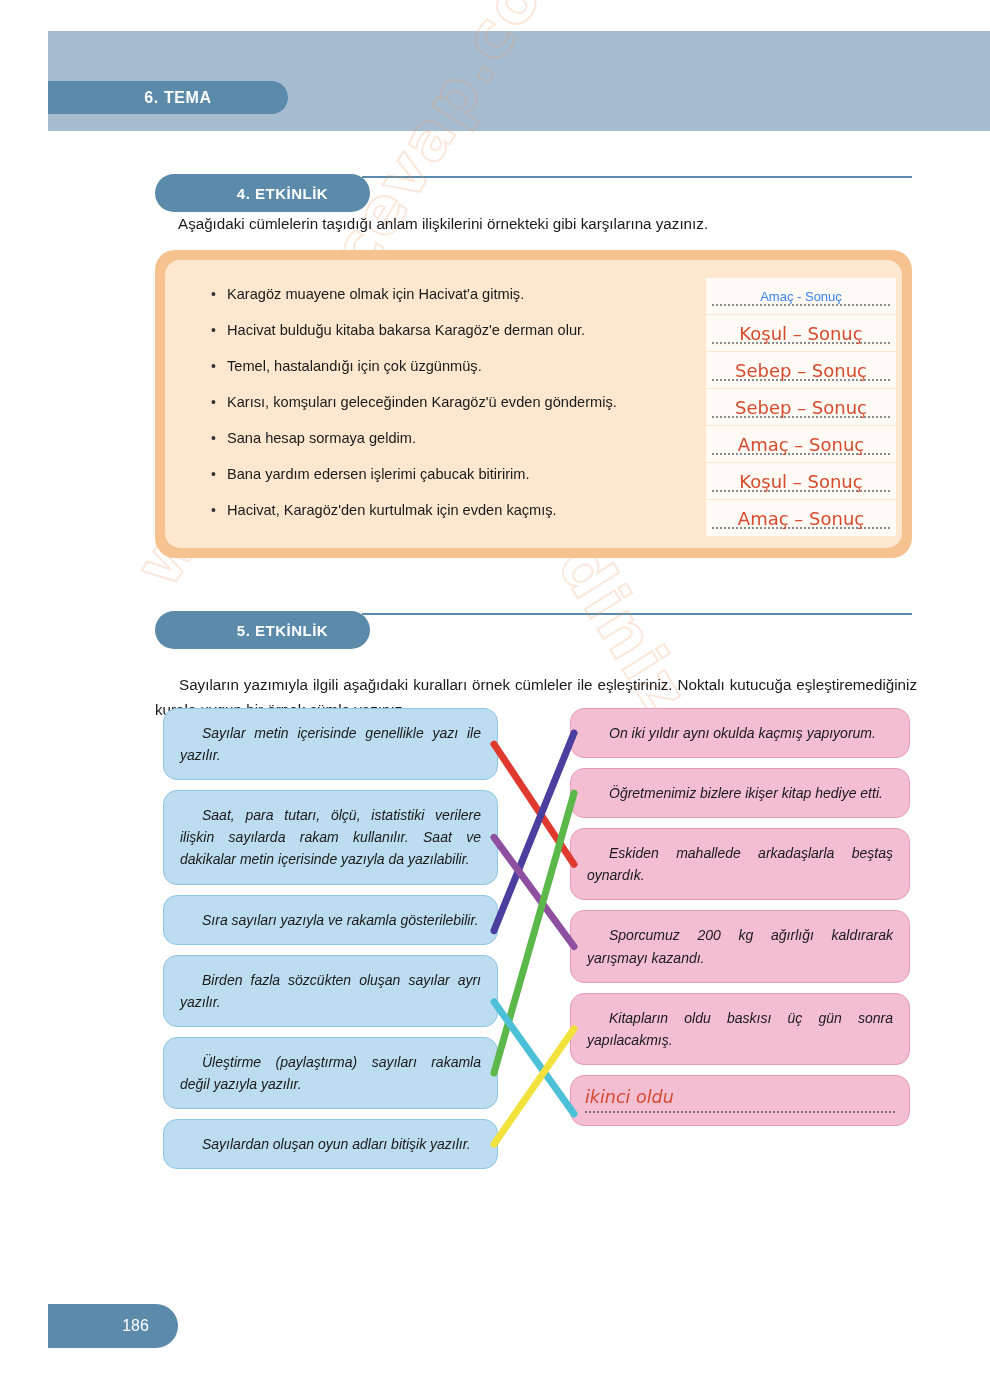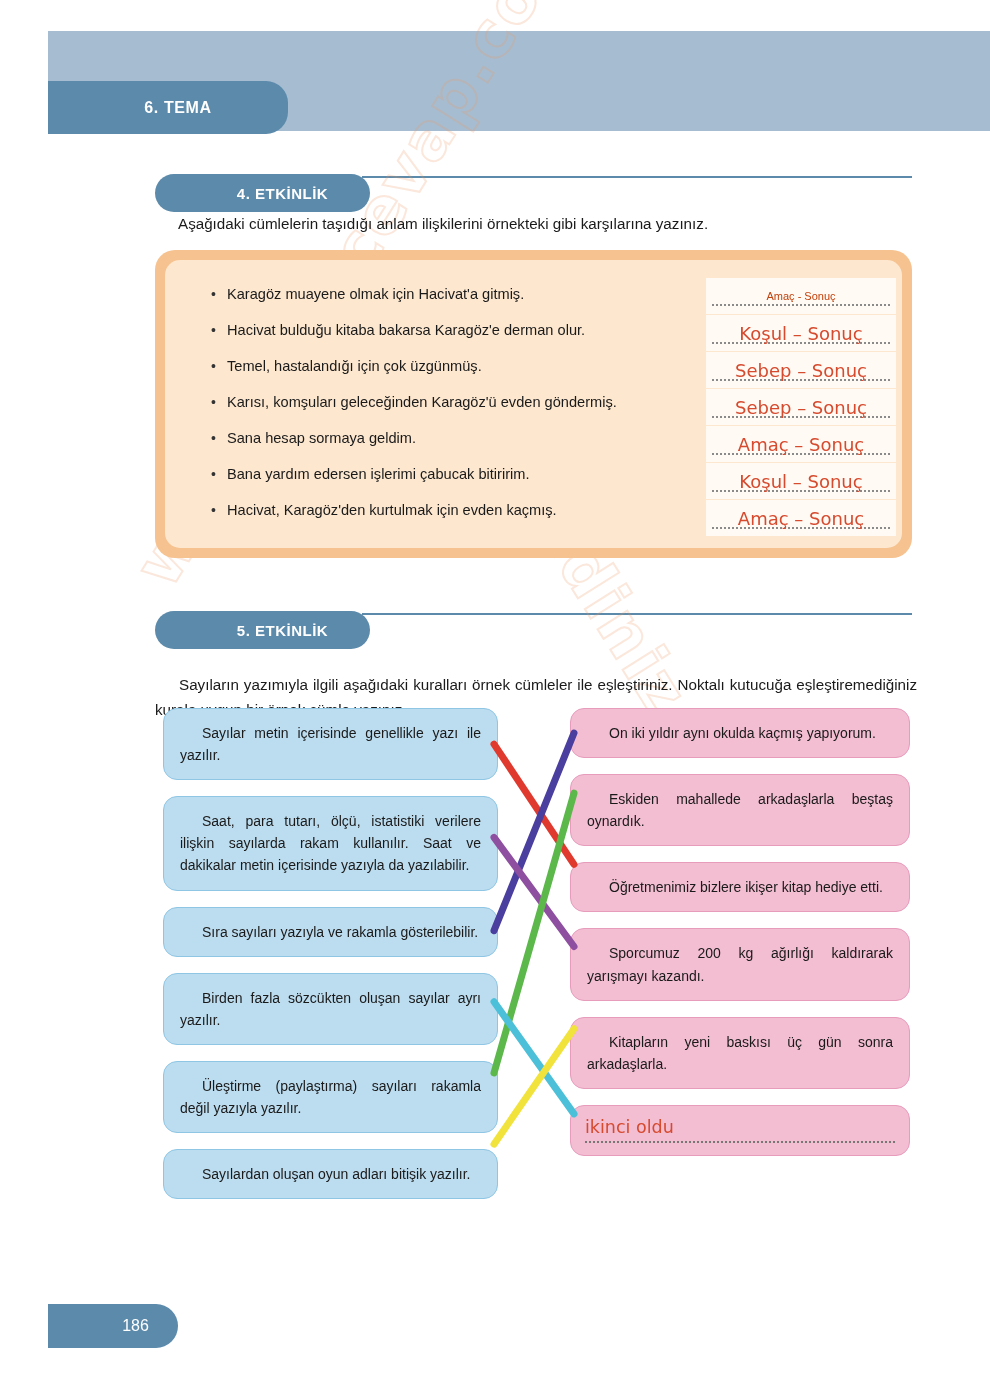--- a/index.html
+++ b/index.html
@@ -56,21 +56,21 @@
   .top-band {
     position: absolute;
     left: 48px; top: 31px;
     width: 942px; height: 100px;
     background: #a6bdd1;
     z-index: 2;
   }
   .tema-tab {
     position: absolute;
     left: 48px; top: 81px;
-    width: 240px; height: 53px;
+    width: 240px; height: 33px;
     background: #5b8aab;
     border-radius: 0 22px 22px 0;
     color: #ffffff;
     font-size: 16px;
     font-weight: 700;
     letter-spacing: .6px;
     display: flex;
     align-items: center;
     justify-content: center;
     padding-left: 20px;
@@ -183,22 +183,22 @@
   }
   .ans-txt {
     position: relative;
     z-index: 2;
     font-family: "DejaVu Sans", sans-serif;
     font-size: 18px;
     color: #d64a2e;
     white-space: nowrap;
   }
   .ans-row.example .ans-txt {
-    color: #c2410c;
-    font-size: 11px;
+    color: #3b82f6;
+    font-size: 13px;
     font-family: "Liberation Sans", sans-serif;
   }
   .ans-row.example .ans-dots { bottom: 8px; }
 
   
   .match-area {
     position: absolute;
     left: 0; top: 0;
     width: 990px; height: 1400px;
     z-index: 6;
@@ -212,22 +212,23 @@
   .col-right { left: 570px; top: 708px; width: 340px; }
 
   .mbox {
     border-radius: 14px;
     padding: 13px 16px 13px 16px;
     font-size: 14px;
     line-height: 1.58;
     color: #1a1a1a;
     text-align: justify;
     text-indent: 22px;
-    margin-bottom: 16px;
-    position: relative;
+    margin-bottom: 10px;
+    position: relative;
+    font-style: italic;
   }
   .mbox.blue {
     background: #bcdcef;
     border: 1.5px solid #8fc6e4;
   }
   .mbox.pink {
     background: #f3bdd2;
     border: 1.5px solid #e79cbc;
   }
   .mbox.answer {
@@ -373,24 +374,24 @@
     <div class="col-left" id="rules-col">
         <div class="mbox blue">Sayılar metin içerisinde genellikle yazı ile yazılır.</div>
         <div class="mbox blue">Saat, para tutarı, ölçü, istatistiki verilere ilişkin sayılarda rakam kullanılır. Saat ve dakikalar metin içerisinde yazıyla da yazılabilir.</div>
         <div class="mbox blue">Sıra sayıları yazıyla ve rakamla gösterilebilir.</div>
         <div class="mbox blue">Birden fazla sözcükten oluşan sayılar ayrı yazılır.</div>
         <div class="mbox blue">Üleştirme (paylaştırma) sayıları rakamla değil yazıyla yazılır.</div>
         <div class="mbox blue">Sayılardan oluşan oyun adları bitişik yazılır.</div>
       </div>
     <div class="col-right" id="examples-col">
         <div class="mbox pink">On iki yıldır aynı okulda kaçmış yapıyorum.</div>
+        <div class="mbox pink">Öğretmenimiz bizlere ikişer kitap hediye etti.</div>
         <div class="mbox pink">Eskiden mahallede arkadaşlarla beştaş oynardık.</div>
-        <div class="mbox pink">Öğretmenimiz bizlere ikişer kitap hediye etti.</div>
         <div class="mbox pink">Sporcumuz 200 kg ağırlığı kaldırarak yarışmayı kazandı.</div>
-        <div class="mbox pink">Kitapların yeni baskısı üç gün sonra arkadaşlarla.</div>
+        <div class="mbox pink">Kitapların oldu baskısı üç gün sonra yapılacakmış.</div>
         <div class="mbox pink answer">
           <div class="hand-line"><span class="hand-txt">ikinci oldu</span></div>
         </div>
       </div>
   </div>
 
   <svg class="connectors" id="connectors" width="990" height="1400">
       <line x1="494" y1="744.109375" x2="574" y2="864.328125" stroke="#e03a2f"></line>
       <line x1="494" y1="930.65625" x2="574" y2="733.0546875" stroke="#4a3f9e"></line>
       <line x1="494" y1="837.3828125" x2="574" y2="946.546875" stroke="#8e4fa0"></line>

